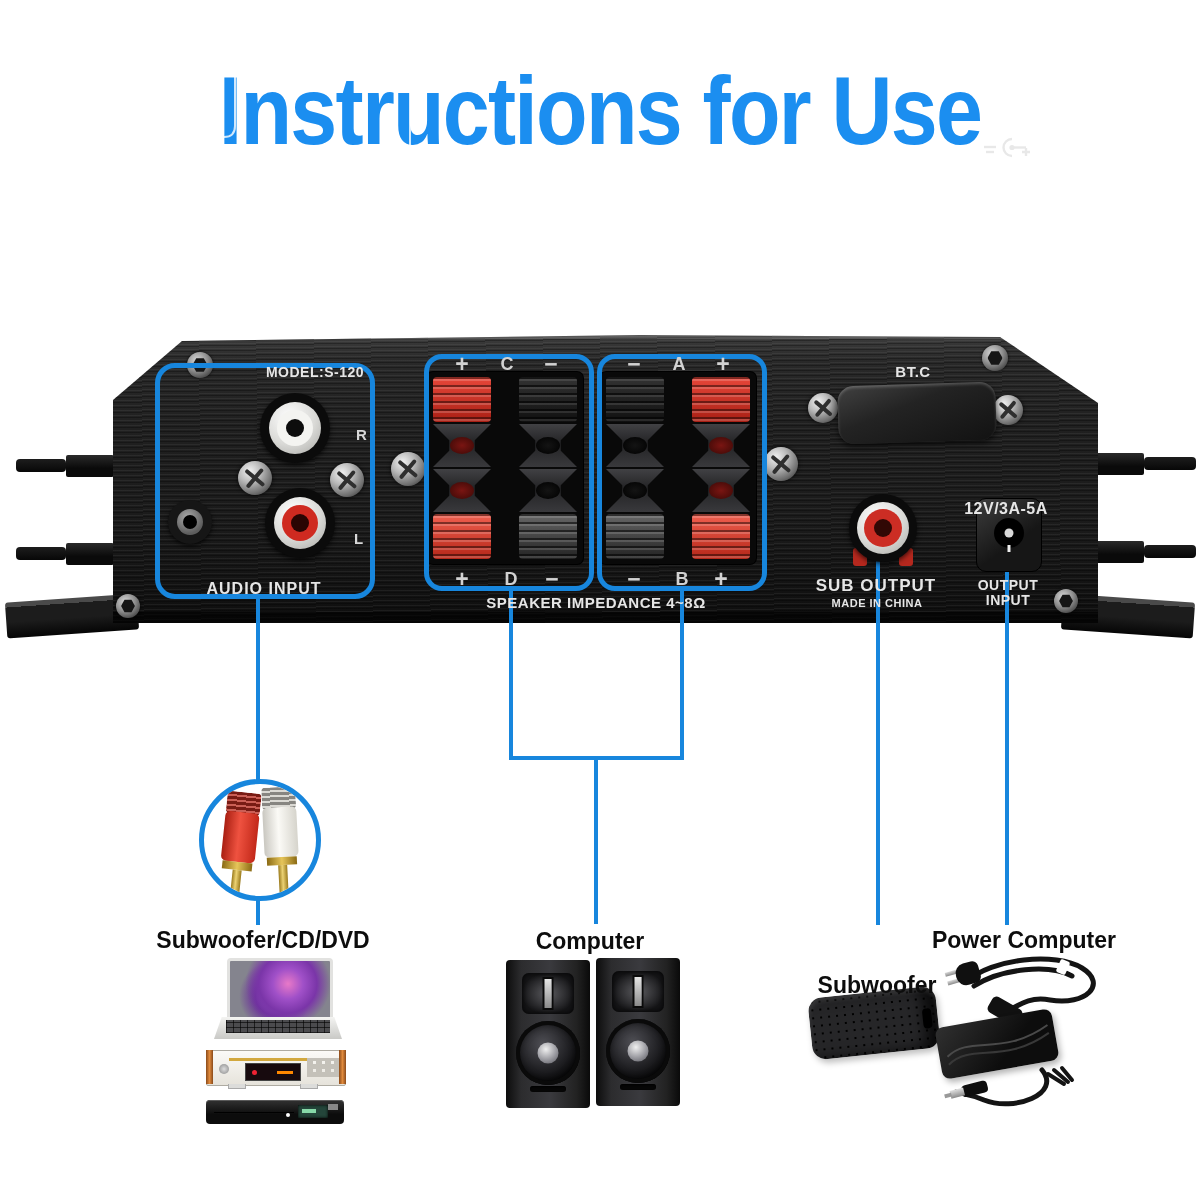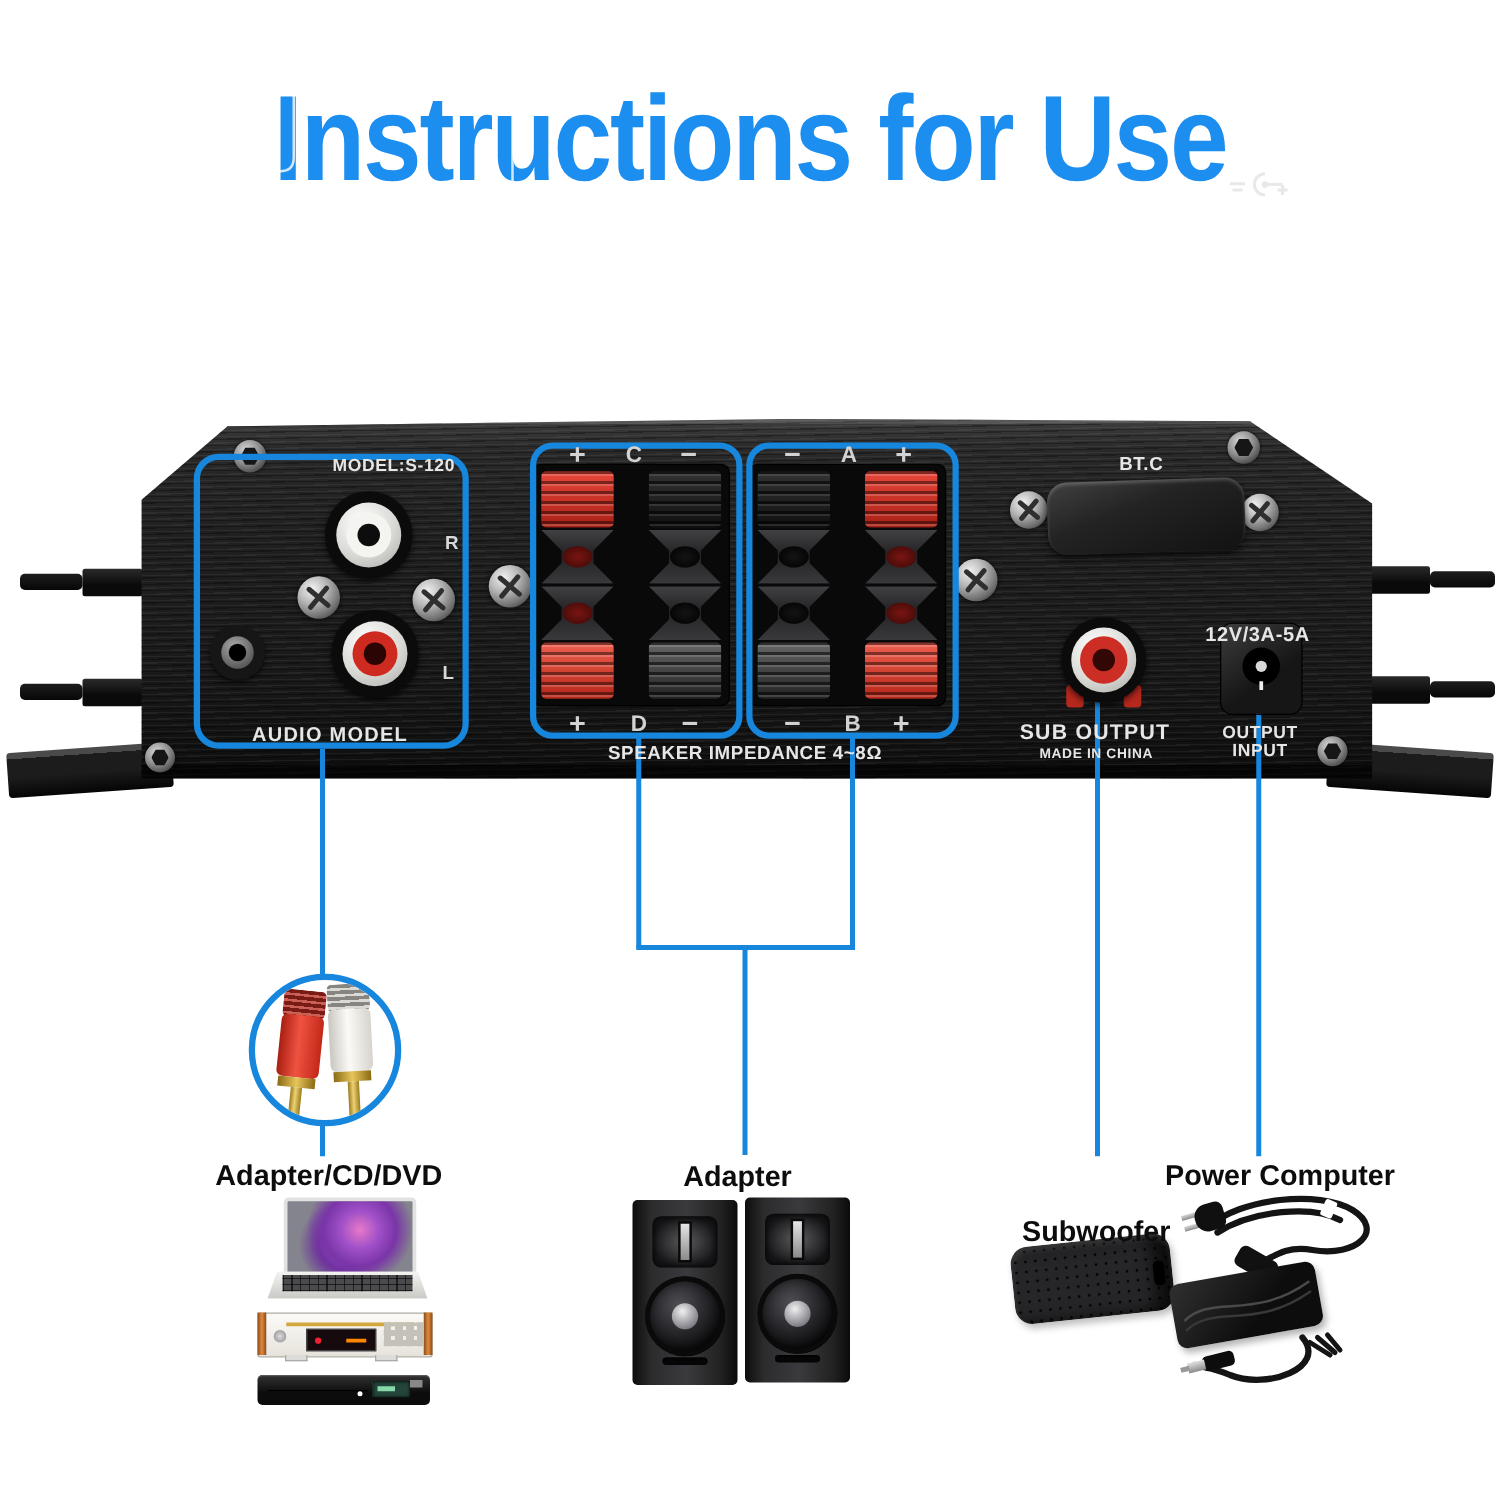--- a/index.html
+++ b/index.html
@@ -285,21 +285,21 @@
       </div>
     </div>
 
     <div class="bluebox" style="left:155px;top:363px;width:210px;height:226px;border-radius:20px;"></div>
     <div class="bluebox" style="left:424px;top:354px;width:160px;height:227px;border-radius:18px;"></div>
     <div class="bluebox" style="left:597px;top:354px;width:160px;height:227px;border-radius:18px;"></div>
 
     <div class="ptxt" style="left:315px;top:364px;font-size:14px;">MODEL:S-120</div>
     <div class="chl" style="left:356px;top:426px;">R</div>
     <div class="chl" style="left:354px;top:530px;">L</div>
-    <div class="ptxt" style="left:264px;top:580px;font-size:16px;letter-spacing:1px;">AUDIO MODEL</div>
+    <div class="ptxt" style="left:264px;top:580px;font-size:16px;letter-spacing:1px;">AUDIO INPUT</div>
     <div class="ptxt" style="left:596px;top:594px;font-size:15px;">SPEAKER IMPEDANCE 4~8Ω</div>
     <div class="ptxt" style="left:913px;top:363px;font-size:15px;">BT.C</div>
     <div class="ptxt" style="left:1006px;top:476px;font-size:16px;margin-top:24px;">12V/3A-5A</div>
     <div class="ptxt" style="left:876px;top:576px;font-size:17px;letter-spacing:1px;">SUB OUTPUT</div>
     <div class="ptxt" style="left:877px;top:597px;font-size:11px;">MADE IN CHINA</div>
     <div class="ptxt" style="left:1008px;top:578px;font-size:14px;line-height:15px;text-align:center;">
       <span>OUTPUT</span><br><span>INPUT</span>
     </div>
 
     <div class="sign" style="left:462px;top:364px;">+</div>
@@ -332,22 +332,22 @@
         <div class="pin"></div>
     </div>
     <div class="plug white" style="left:60px;top:3px;transform:rotate(-3deg);">
       <div class="crimp"></div>
         <div class="body"></div>
         <div class="collar"></div>
         <div class="pin"></div>
     </div>
   </div>
 
-  <div class="devlabel" style="left:263px;top:927px;">Adapter/CD/DVD</div>
-  <div class="devlabel" style="left:590px;top:928px;">Adapter</div>
+  <div class="devlabel" style="left:263px;top:927px;">Subwoofer/CD/DVD</div>
+  <div class="devlabel" style="left:590px;top:928px;">Computer</div>
   <div class="devlabel" style="left:877px;top:972px;">Subwoofer</div>
   <div class="devlabel" style="left:1024px;top:927px;">Power Computer</div>
 
   <div>
     <div class="lscreen">
         <div class="art"></div>
       </div>
     <div class="ldeck"></div>
     <div class="lkeys"></div>
   </div>

